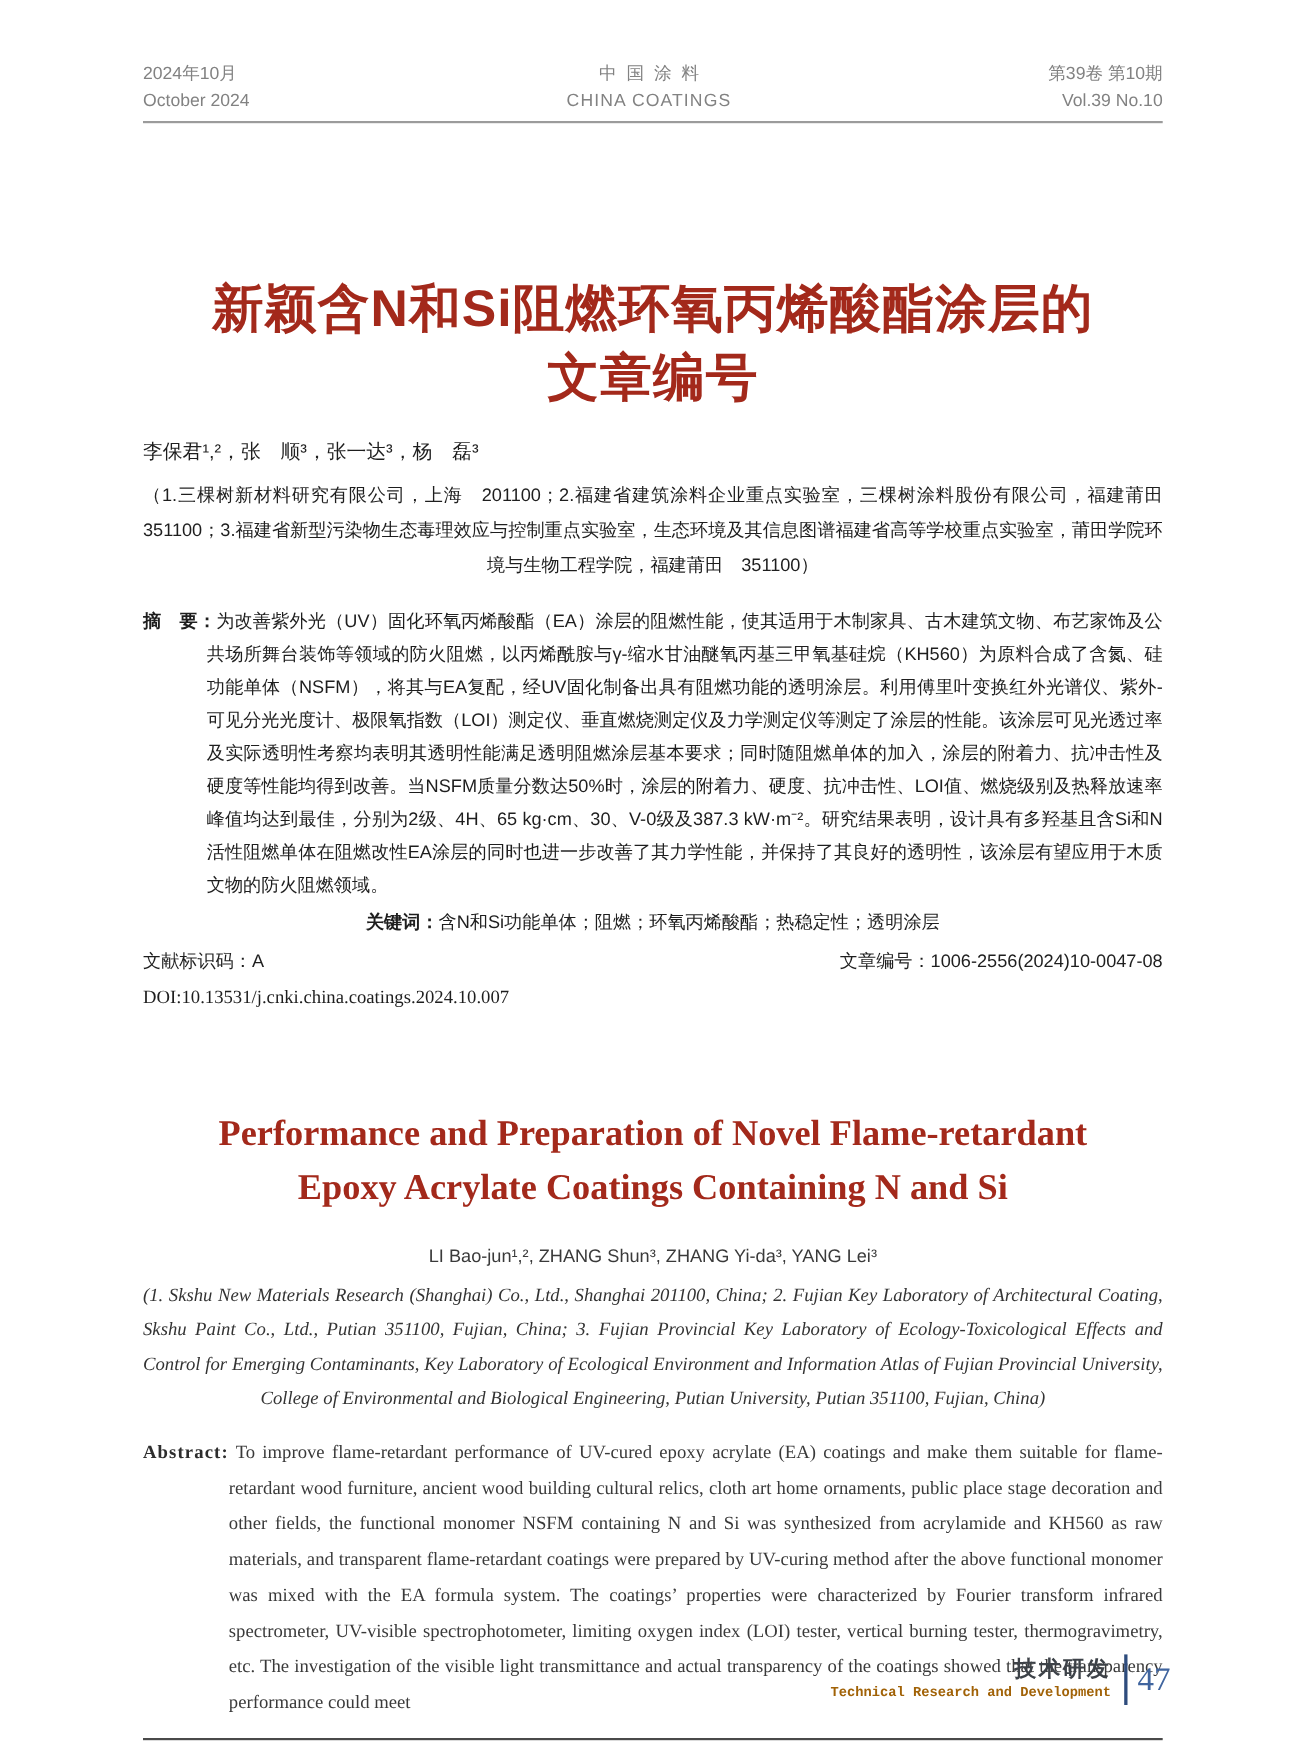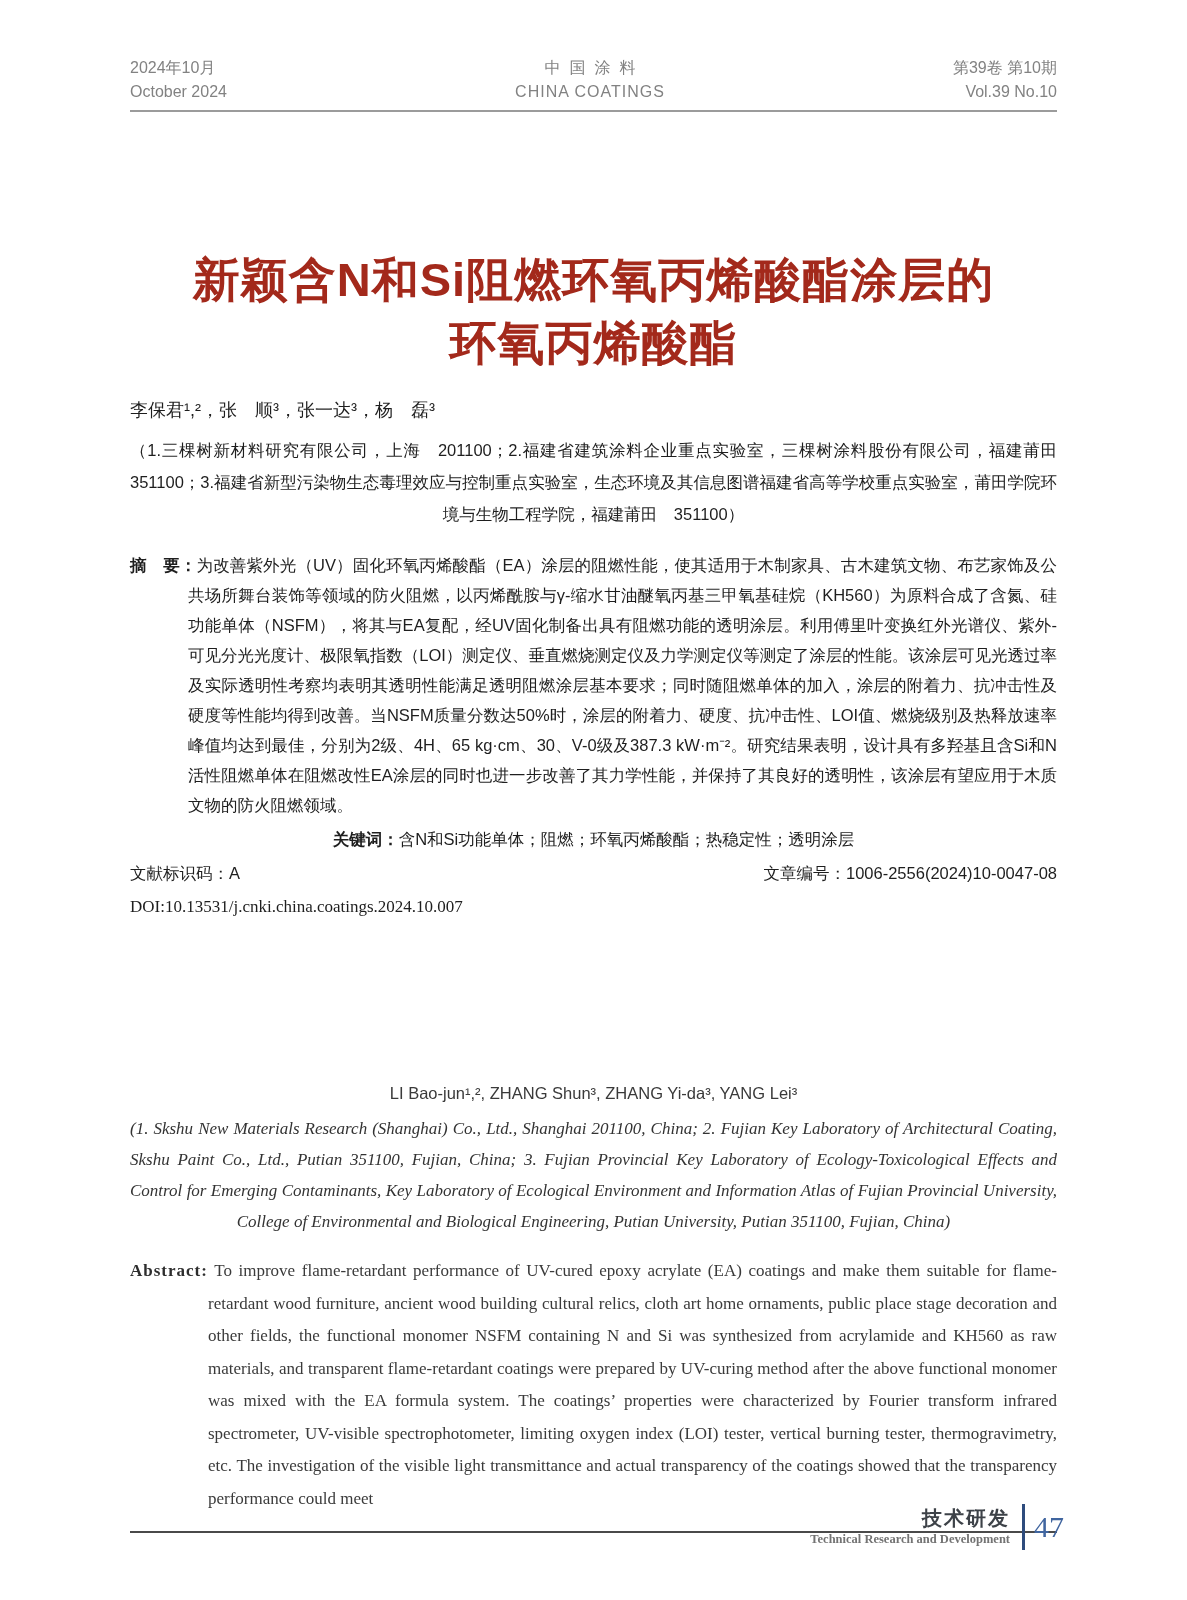--- a/index.html
+++ b/index.html
@@ -54,22 +54,22 @@
   .abstract-en .lbl { margin-left:-78px; font-weight:bold; letter-spacing:1px; color:#2d2d2d; }
 
   
   .fn-rule { margin-top:16px; border-top:2px solid #4a4a4a; }
 
   
   .page-footer { position:absolute; right:123px; bottom:50px;
                  display:flex; align-items:center; }
   .pf-text { text-align:right; }
   .pf-cn { font-size:20px; font-weight:bold; color:#3d4248; letter-spacing:2px; line-height:24px;text-align:right; }
-  .pf-en { font-size:12.5px; font-family:Liberation Serif, serif; font-weight:bold;
-           color:#737373; line-height:18px; }
+  .pf-en { font-size:12.5px; font-family:Liberation Mono, monospace; font-weight:bold;
+           color:#a16207; line-height:18px; }
   .pf-bar { width:3px; height:46px; background:#2e4c7d; margin:0 9px 0 12px; }
   .pf-num { font-size:30px; color:#40659f; font-family:"Liberation Serif", serif; line-height:30px; }
 </style>
 </head>
 <body>
 
 <div class="page">
   <div class="content">
 
     <div class="jhead">
@@ -83,21 +83,21 @@
       </div>
       <div class="col-right">
         <div>第39卷 第10期</div>
         <div>Vol.39 No.10</div>
       </div>
     </div>
     <div class="jhead-rule"></div>
 
     <h1 class="title-cn">
       <span>新颖含N和Si阻燃环氧丙烯酸酯涂层的</span><br>
-      <span>环氧丙烯酸酯</span>
+      <span>文章编号</span>
     </h1>
 
     <div class="authors-cn">李保君¹,²，张　顺³，张一达³，杨　磊³</div>
 
     <div class="affil-cn">（1.三棵树新材料研究有限公司，上海　201100；2.福建省建筑涂料企业重点实验室，三棵树涂料股份有限公司，福建莆田 351100；3.福建省新型污染物生态毒理效应与控制重点实验室，生态环境及其信息图谱福建省高等学校重点实验室，莆田学院环境与生物工程学院，福建莆田　351100）</div>
 
     <div class="abstract-cn">
       <span class="lbl">摘　要：</span><span>为改善紫外光（UV）固化环氧丙烯酸酯（EA）涂层的阻燃性能，使其适用于木制家具、古木建筑文物、布艺家饰及公共场所舞台装饰等领域的防火阻燃，以丙烯酰胺与γ-缩水甘油醚氧丙基三甲氧基硅烷（KH560）为原料合成了含氮、硅功能单体（NSFM），将其与EA复配，经UV固化制备出具有阻燃功能的透明涂层。利用傅里叶变换红外光谱仪、紫外-可见分光光度计、极限氧指数（LOI）测定仪、垂直燃烧测定仪及力学测定仪等测定了涂层的性能。该涂层可见光透过率及实际透明性考察均表明其透明性能满足透明阻燃涂层基本要求；同时随阻燃单体的加入，涂层的附着力、抗冲击性及硬度等性能均得到改善。当NSFM质量分数达50%时，涂层的附着力、硬度、抗冲击性、LOI值、燃烧级别及热释放速率峰值均达到最佳，分别为2级、4H、65 kg·cm、30、V-0级及387.3 kW·m⁻²。研究结果表明，设计具有多羟基且含Si和N活性阻燃单体在阻燃改性EA涂层的同时也进一步改善了其力学性能，并保持了其良好的透明性，该涂层有望应用于木质文物的防火阻燃领域。</span>
     </div>
 
@@ -106,21 +106,22 @@
     </div>
 
     <div class="class-row">
       <span class="c2"><span>文献标识码：</span><span>A</span></span>
       <span class="c3"><span>文章编号：</span><span>1006-2556(2024)10-0047-08</span></span>
     </div>
 
     <div class="doi">DOI:10.13531/j.cnki.china.coatings.2024.10.007</div>
 
     <h2 class="title-en">
-      <br>
+      <span>Performance and Preparation of Novel Flame-retardant</span><br>
+      <span>Epoxy Acrylate Coatings Containing N and Si</span>
     </h2>
 
     <div class="authors-en">LI Bao-jun¹,², ZHANG Shun³, ZHANG Yi-da³, YANG Lei³</div>
 
     <div class="affil-en">(1. Skshu New Materials Research (Shanghai) Co., Ltd., Shanghai 201100, China; 2. Fujian Key Laboratory of Architectural Coating, Skshu Paint Co., Ltd., Putian 351100, Fujian, China; 3. Fujian Provincial Key Laboratory of Ecology-Toxicological Effects and Control for Emerging Contaminants, Key Laboratory of Ecological Environment and Information Atlas of Fujian Provincial University, College of Environmental and Biological Engineering, Putian University, Putian 351100, Fujian, China)</div>
 
     <div class="abstract-en">
       <span class="lbl">Abstract:</span> <span>To improve flame-retardant performance of UV-cured epoxy acrylate (EA) coatings and make them suitable for flame-retardant wood furniture, ancient wood building cultural relics, cloth art home ornaments, public place stage decoration and other fields, the functional monomer NSFM containing N and Si was synthesized from acrylamide and KH560 as raw materials, and transparent flame-retardant coatings were prepared by UV-curing method after the above functional monomer was mixed with the EA formula system. The coatings’ properties were characterized by Fourier transform infrared spectrometer, UV-visible spectrophotometer, limiting oxygen index (LOI) tester, vertical burning tester, thermogravimetry, etc. The investigation of the visible light transmittance and actual transparency of the coatings showed that the transparency performance could meet</span>
     </div>
 

